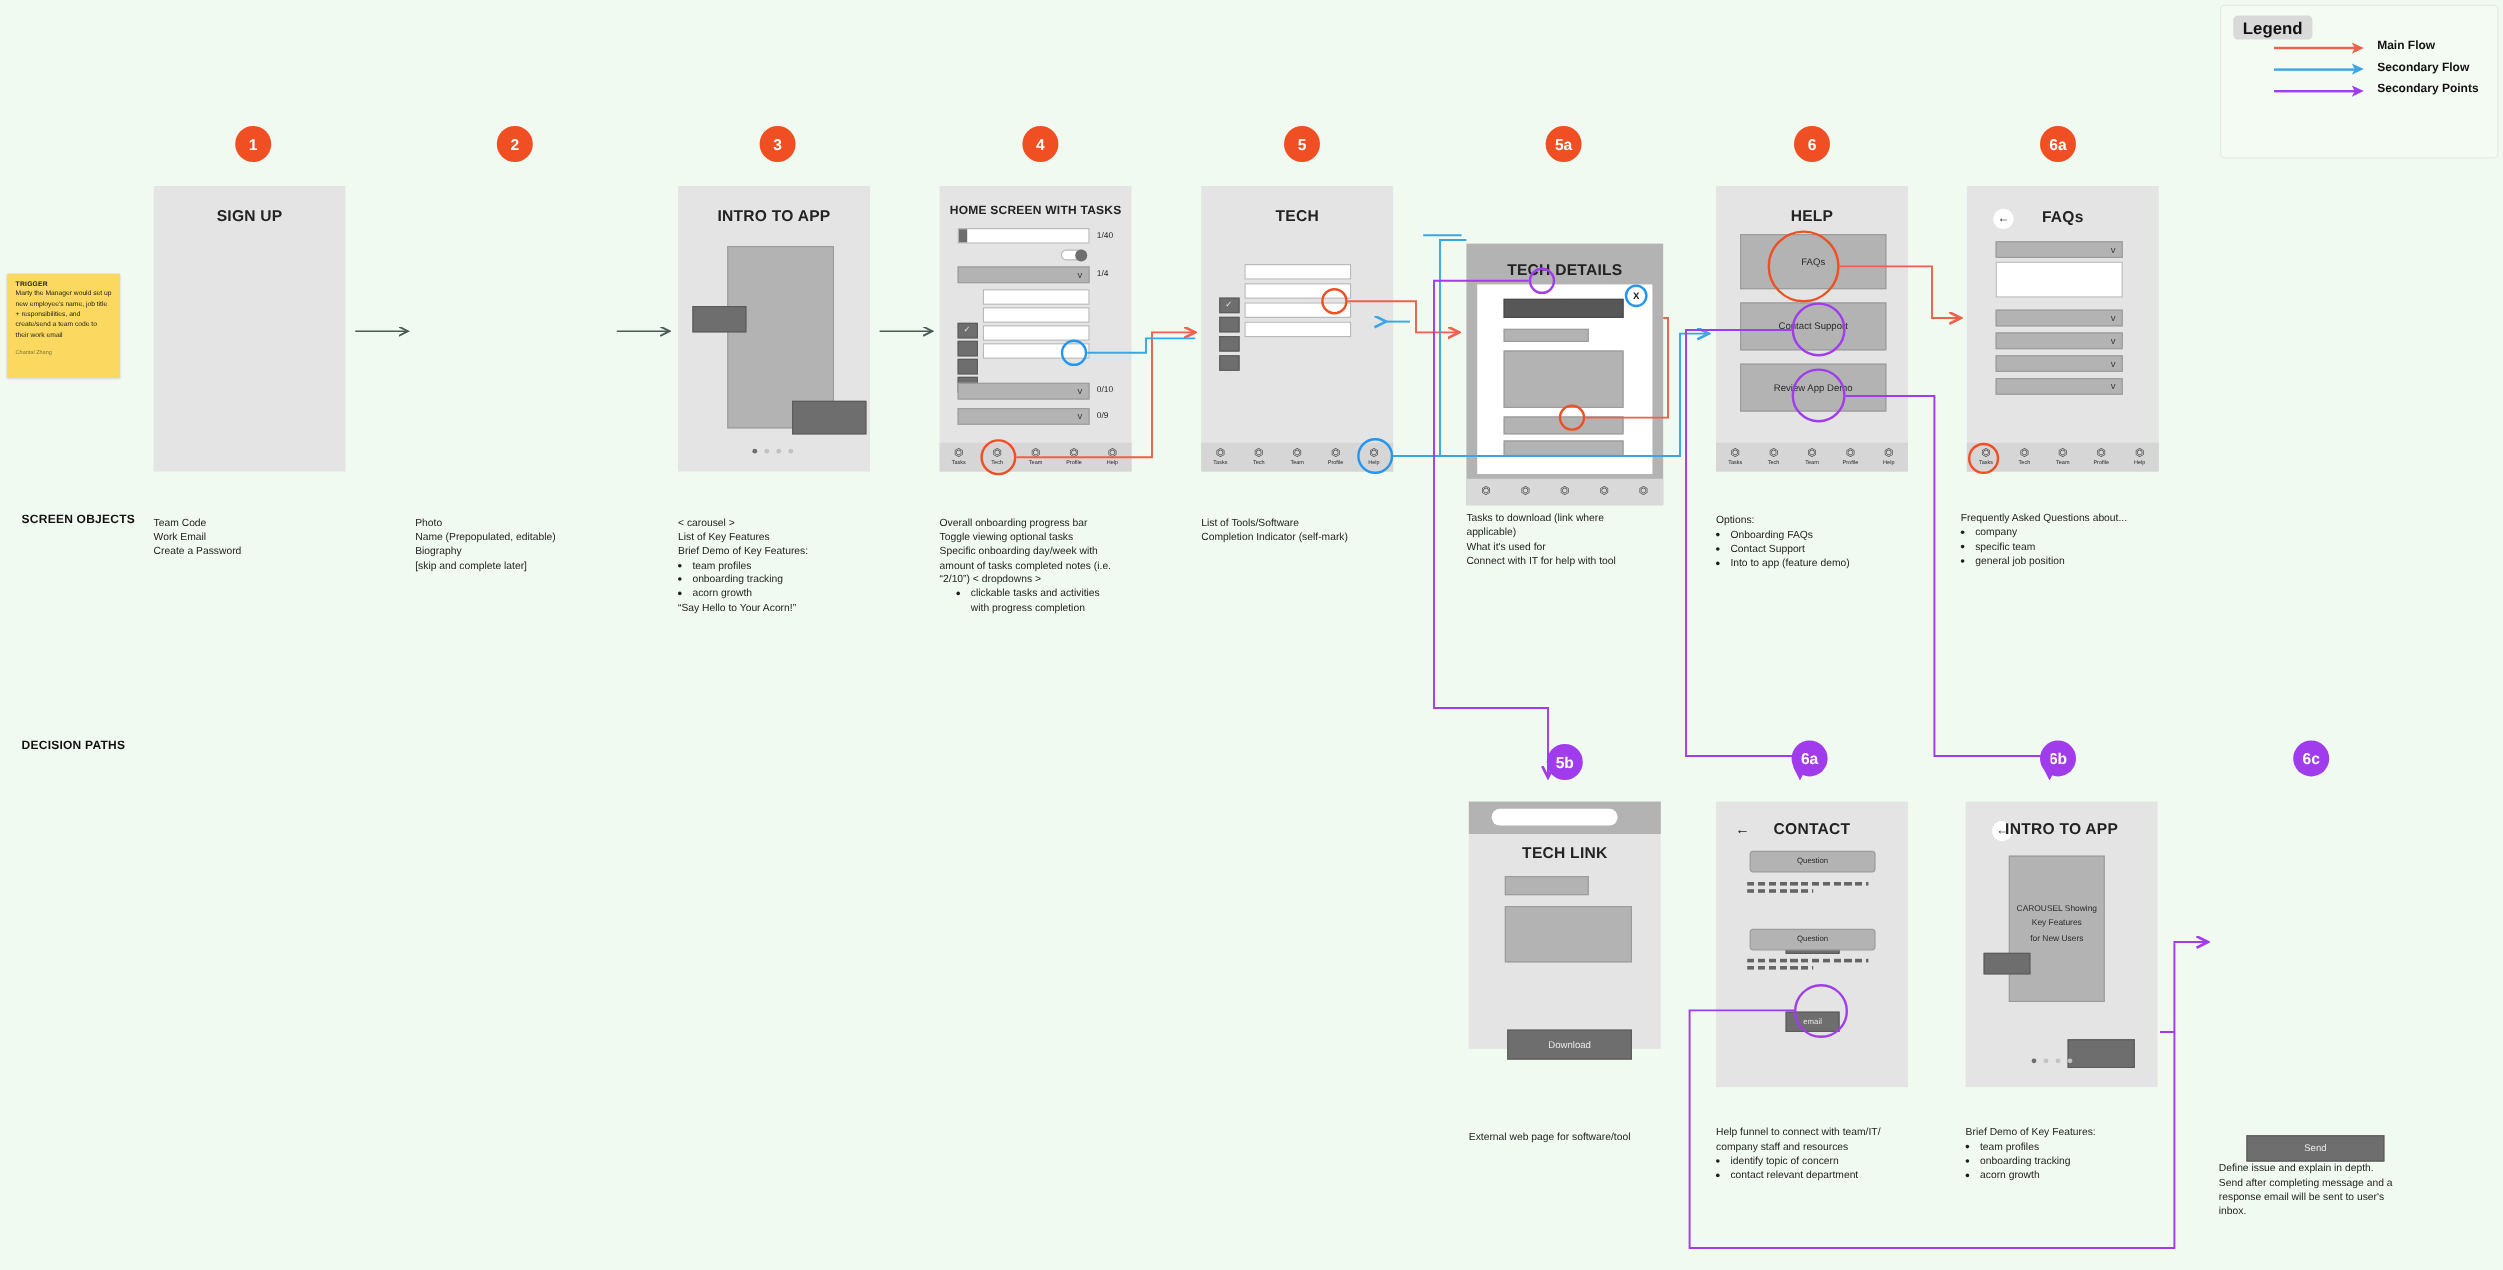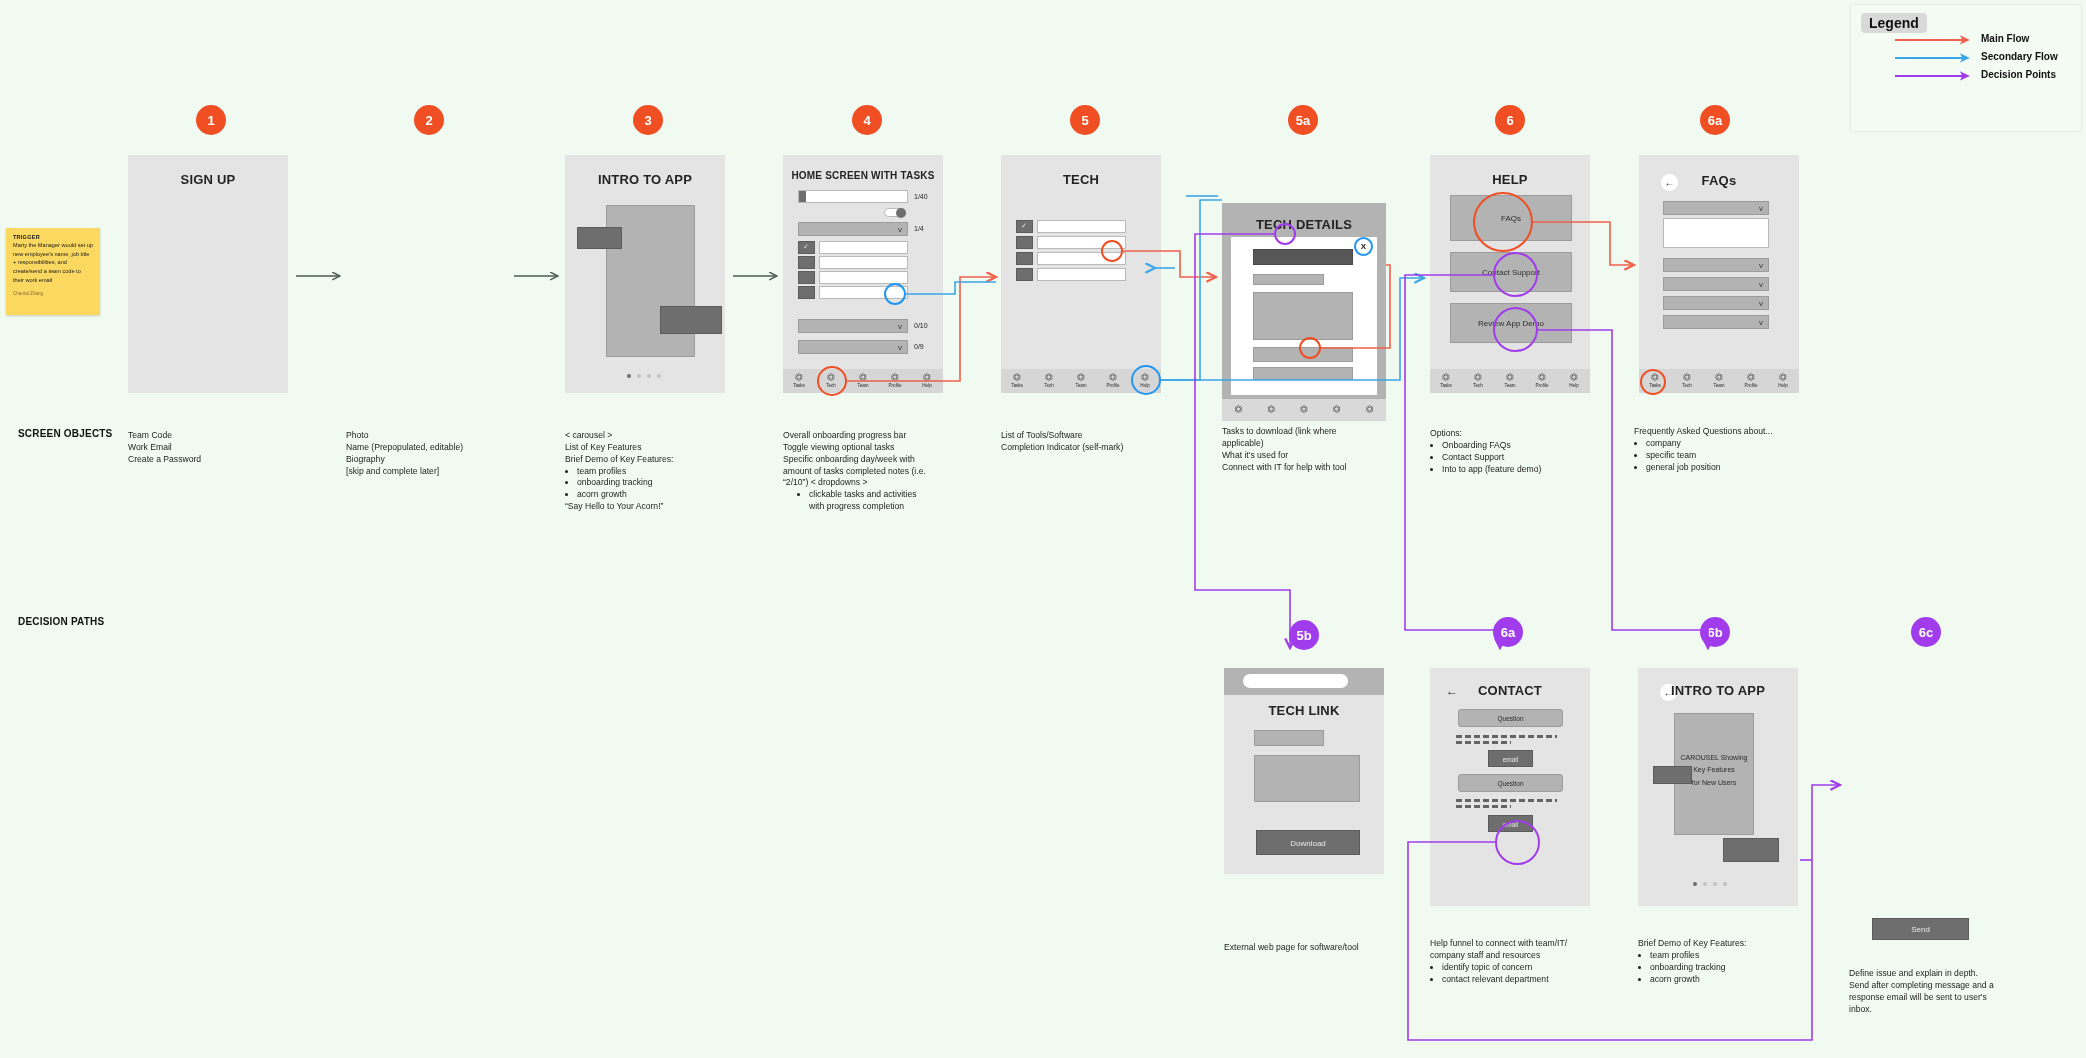--- a/index.html
+++ b/index.html
@@ -54,21 +54,21 @@
   .phone{
     position:absolute;background:#e4e4e4;
   }
   .phone.dark{background:#b3b3b3;margin-top:48px;}
   .phone-title{
     position:absolute;width:100%;text-align:center;
     font-size:13px;font-weight:bold;letter-spacing:.2px;color:#232323;
   }
   .bar{position:absolute;background:#b3b3b3;border:1px solid #9c9c9c;box-sizing:border-box;}
   .bar.white{background:#fff;border:1px solid #b9b9b9;}
-  .bar.dk{background:#6e6e6e;border:1px solid #5c5c5c;}
+  .bar.dk{background:#6e6e6e;border:1px solid #5c5c5c;margin-top:28px;}
   .bar.dkr{background:#575757;border:1px solid #4a4a4a;}
   .chev{position:absolute;right:5px;top:50%;transform:translateY(-50%);font-size:8px;color:#3b3b3b;}
   .cnt{position:absolute;font-size:7px;color:#222;}
   .btnlbl{
     position:absolute;width:100%;text-align:center;top:50%;transform:translateY(-50%);
     font-size:8px;color:#2b2b2b;
   }
   .btnlbl.light{color:#e8e8e8;}
 
   
@@ -135,21 +135,21 @@
       <span class="legend-label">Main Flow</span>
     </div>
     <div class="legend-row" style="top:46px;">
       <span class="legend-line" style="background:#3aa6e8;"></span>
       <span class="legend-arrow" style="color:#3aa6e8;">➤</span>
       <span class="legend-label">Secondary Flow</span>
     </div>
     <div class="legend-row" style="top:64px;">
       <span class="legend-line" style="background:#a13ced;"></span>
       <span class="legend-arrow" style="color:#a13ced;">➤</span>
-      <span class="legend-label">Decision Points</span>
+      <span class="legend-label">Secondary Points</span>
     </div>
   </div>
 
   <div class="sticky">
     <div class="sticky-title">TRIGGER</div>
     <div class="sticky-body">Marty the Manager would set up new employee's name, job title + responsibilities, and create/send a team code to their work email</div>
     <div class="sticky-author">Chantal Zhang</div>
   </div>
 
   <div class="rowlabel" style="left:18px;top:428px;">SCREEN OBJECTS</div>
@@ -435,21 +435,21 @@
     <div class="bar dk" style="left:15px;top:98px;width:39px;height:18px;"></div>
     <div class="bar dk" style="left:85px;top:170px;width:56px;height:24px;"></div>
     <div class="dots" style="left:55px;top:214px;">
       <i class="on"></i>
         <i></i>
         <i></i>
         <i></i>
     </div>
   </div>
 
-  <div class="bar dk" style="position:absolute;left:1872px;top:918px;width:97px;height:22px;">
+  <div class="bar dk" style="position:absolute;left:1872px;top:918px;width:115px;height:22px;">
     <span class="btnlbl light">Send</span>
   </div>
 
   <div class="circ b" style="left:884px;top:283px;width:22px;height:22px;"></div>
   <div class="circ o" style="left:817px;top:366px;width:30px;height:30px;"></div>
   <div class="circ o" style="left:1101px;top:240px;width:22px;height:22px;"></div>
   <div class="circ b" style="left:1131px;top:365px;width:30px;height:30px;"></div>
   <div class="circ p" style="left:1274px;top:223px;width:22px;height:22px;"></div>
   <div class="circ o" style="left:1299px;top:337px;width:22px;height:22px;"></div>
   <div class="circ o" style="left:1473px;top:192px;width:60px;height:60px;"></div>

